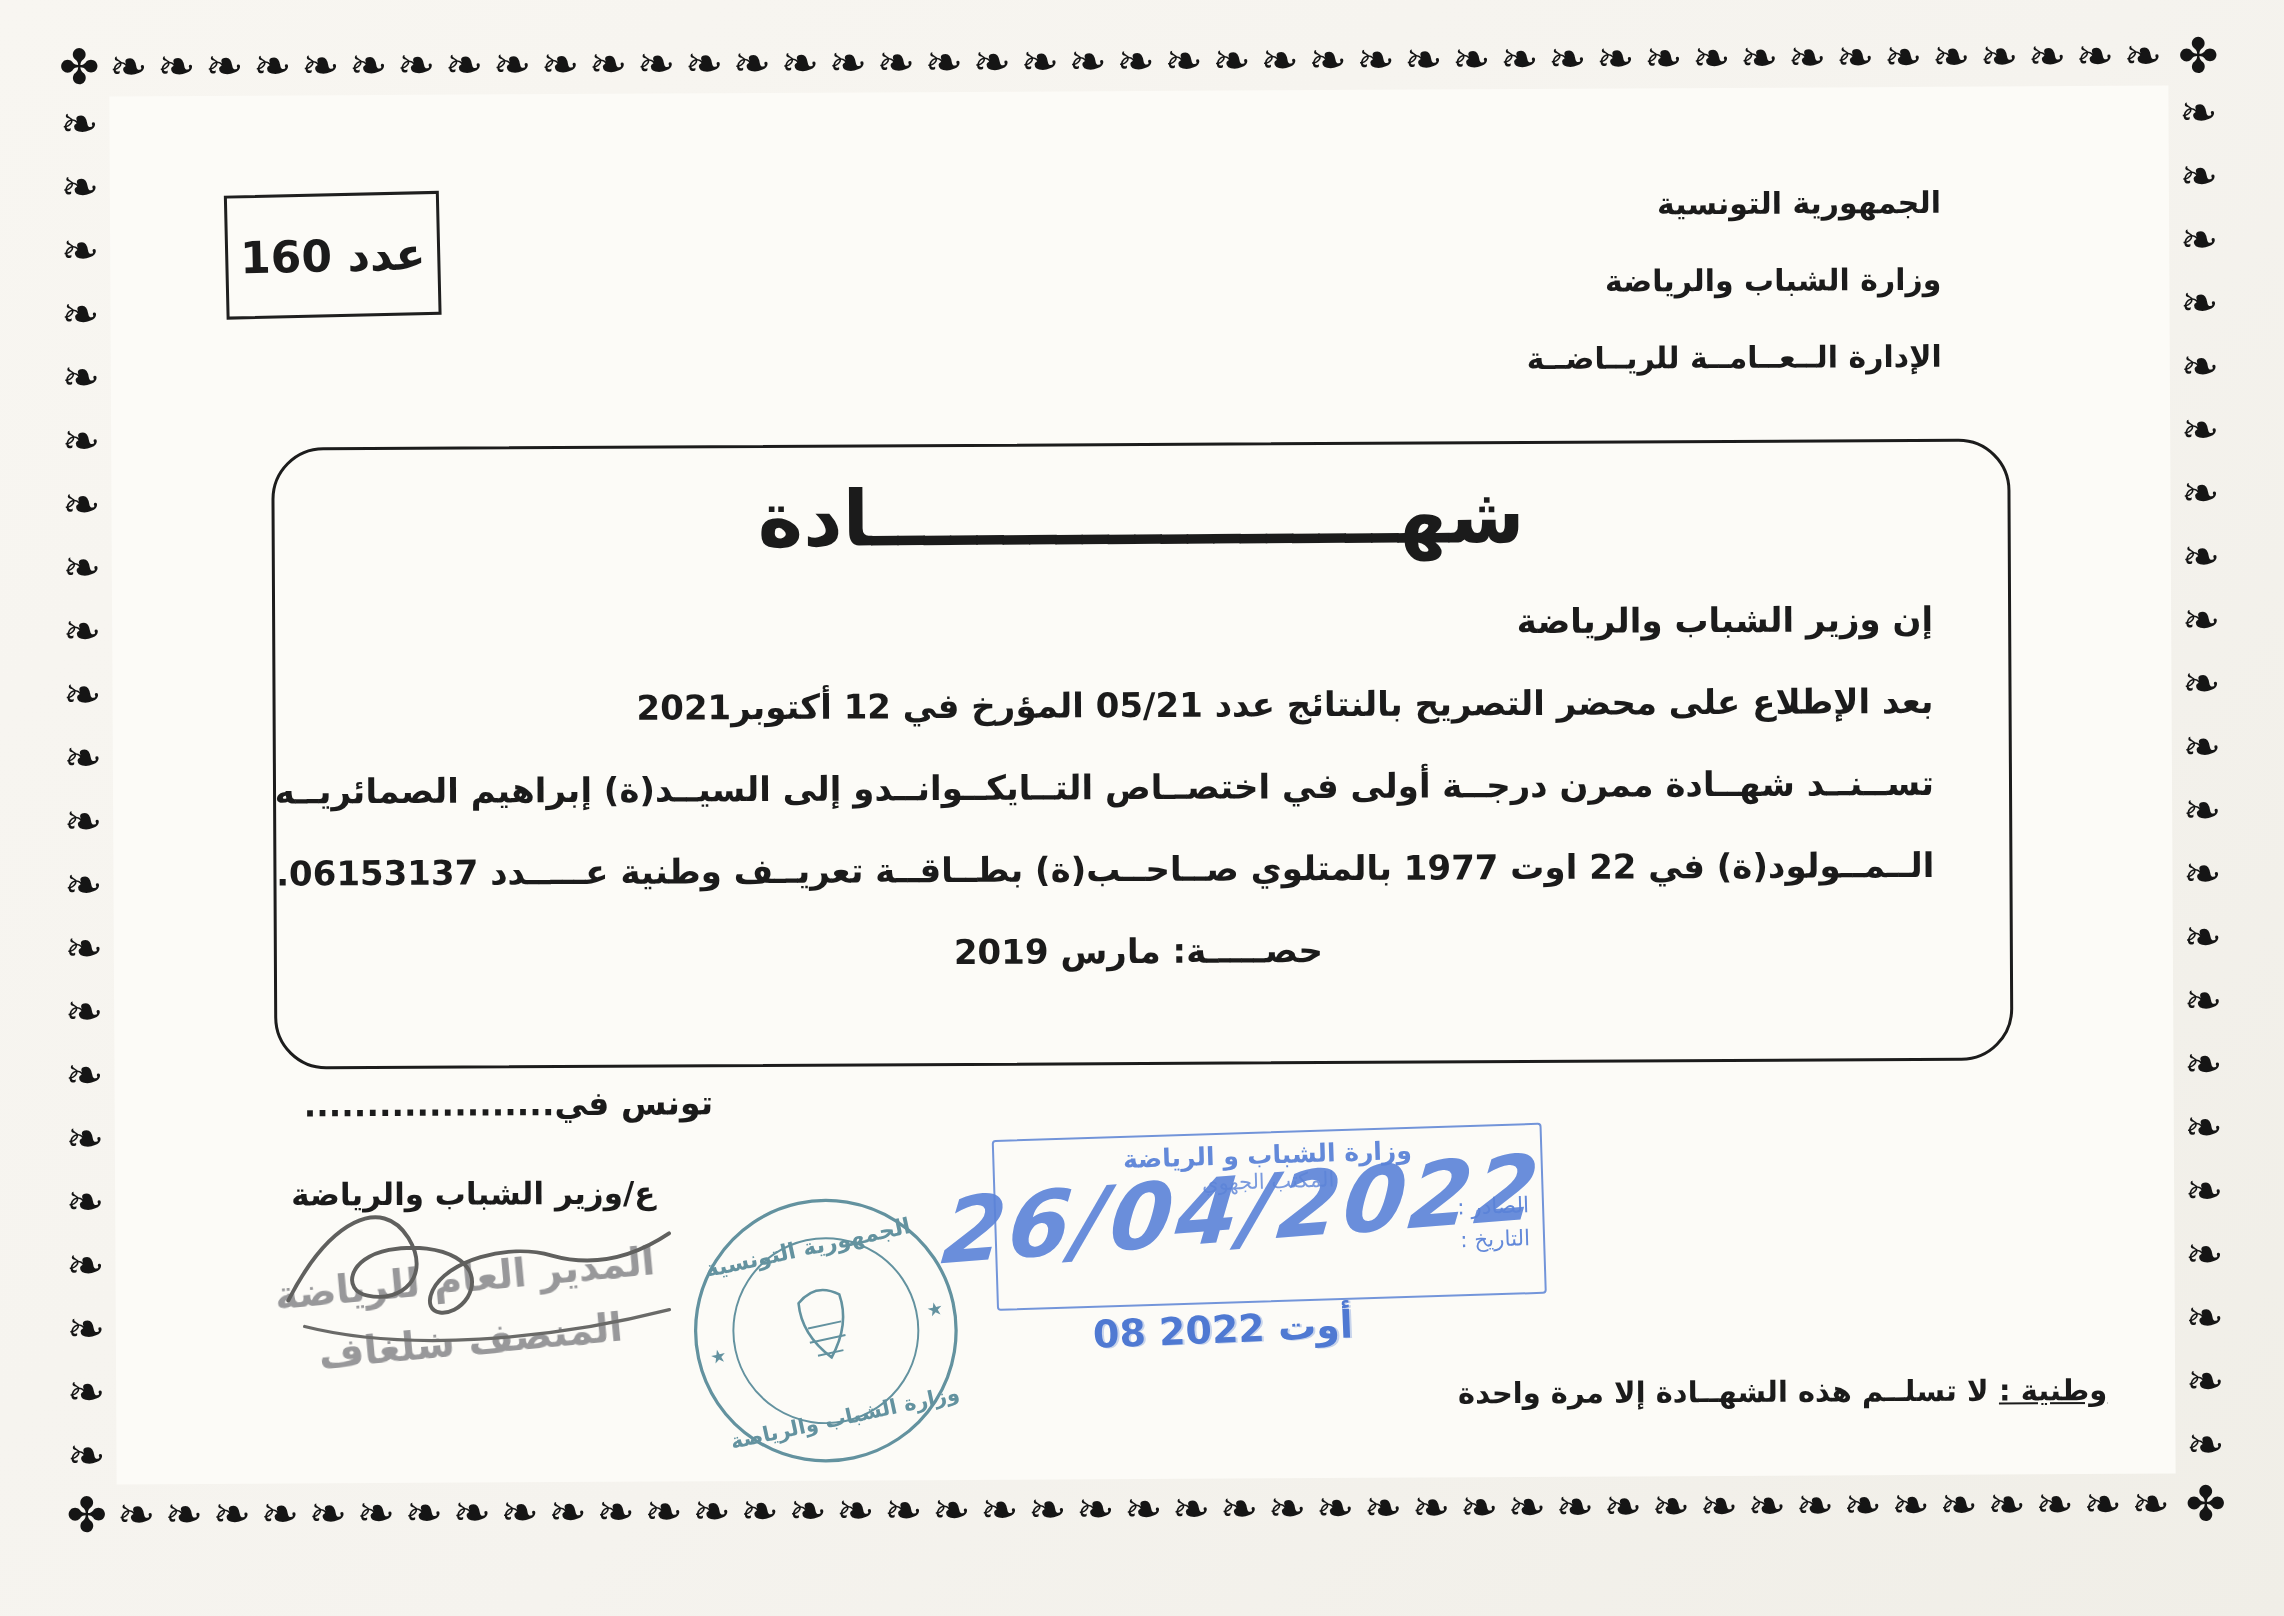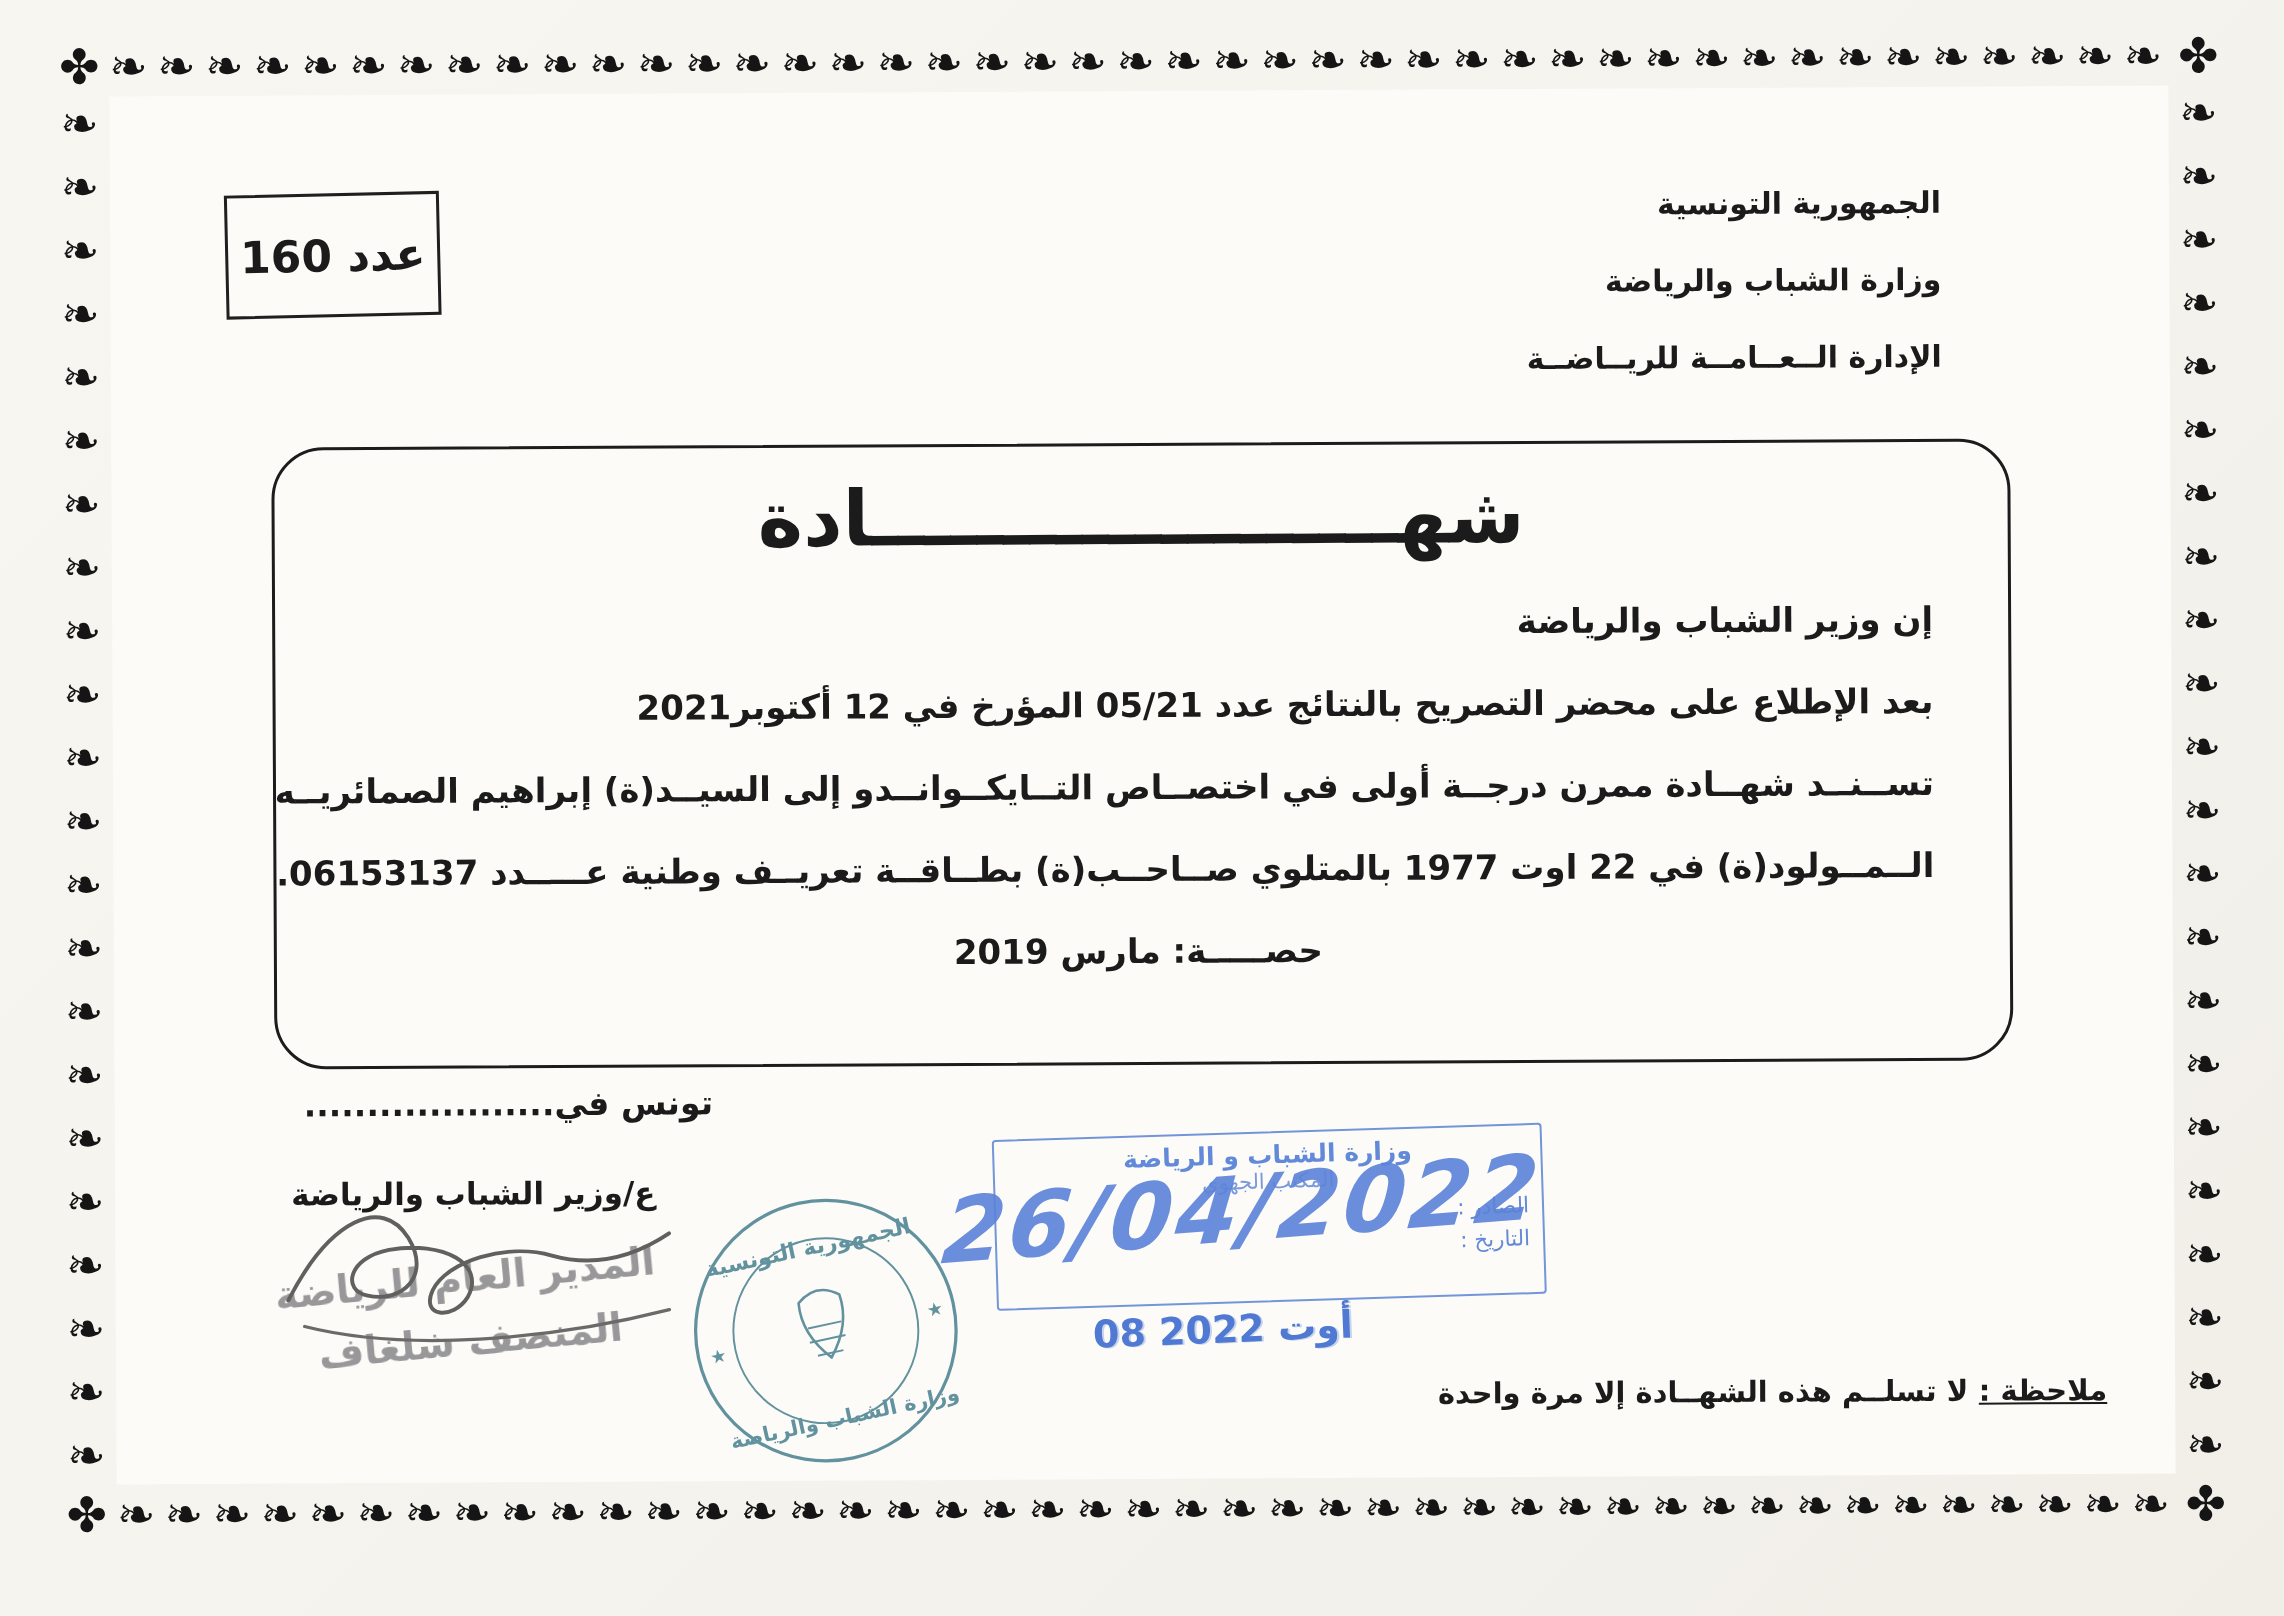--- a/index.html
+++ b/index.html
@@ -180,20 +180,20 @@
         <div class="l2">المكتب الجهوي</div>
         <div class="row">الصادر :</div>
         <div class="row">التاريخ :</div>
       </div>
 
       <div class="hand-date">26/04/2022</div>
 
       <div class="date-stamp">08 أوت 2022</div>
 
       <div class="note">
-        <span class="label">ملاحظة :</span><span>لا تسلــم هذه الشهــادة إلا مرة واحدة</span>
+        <span class="label">وطنية :</span><span>لا تسلــم هذه الشهــادة إلا مرة واحدة</span>
       </div>
 
     </div>
   </div>
 
 </div>
 
 
 </body></html>

